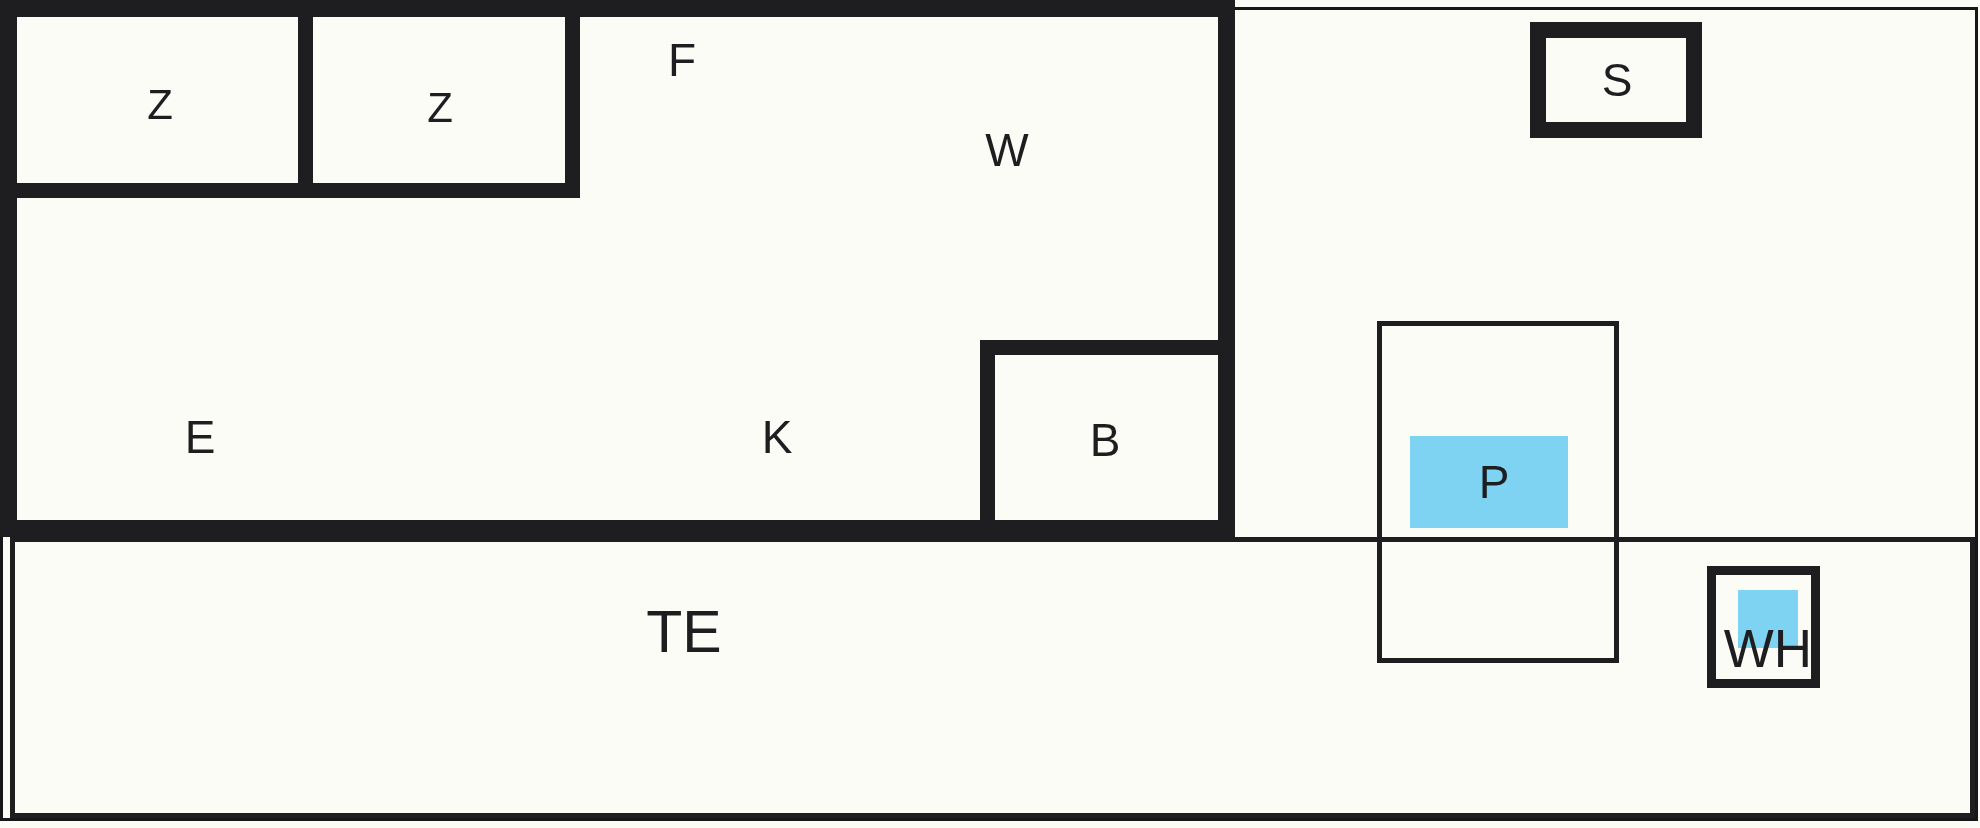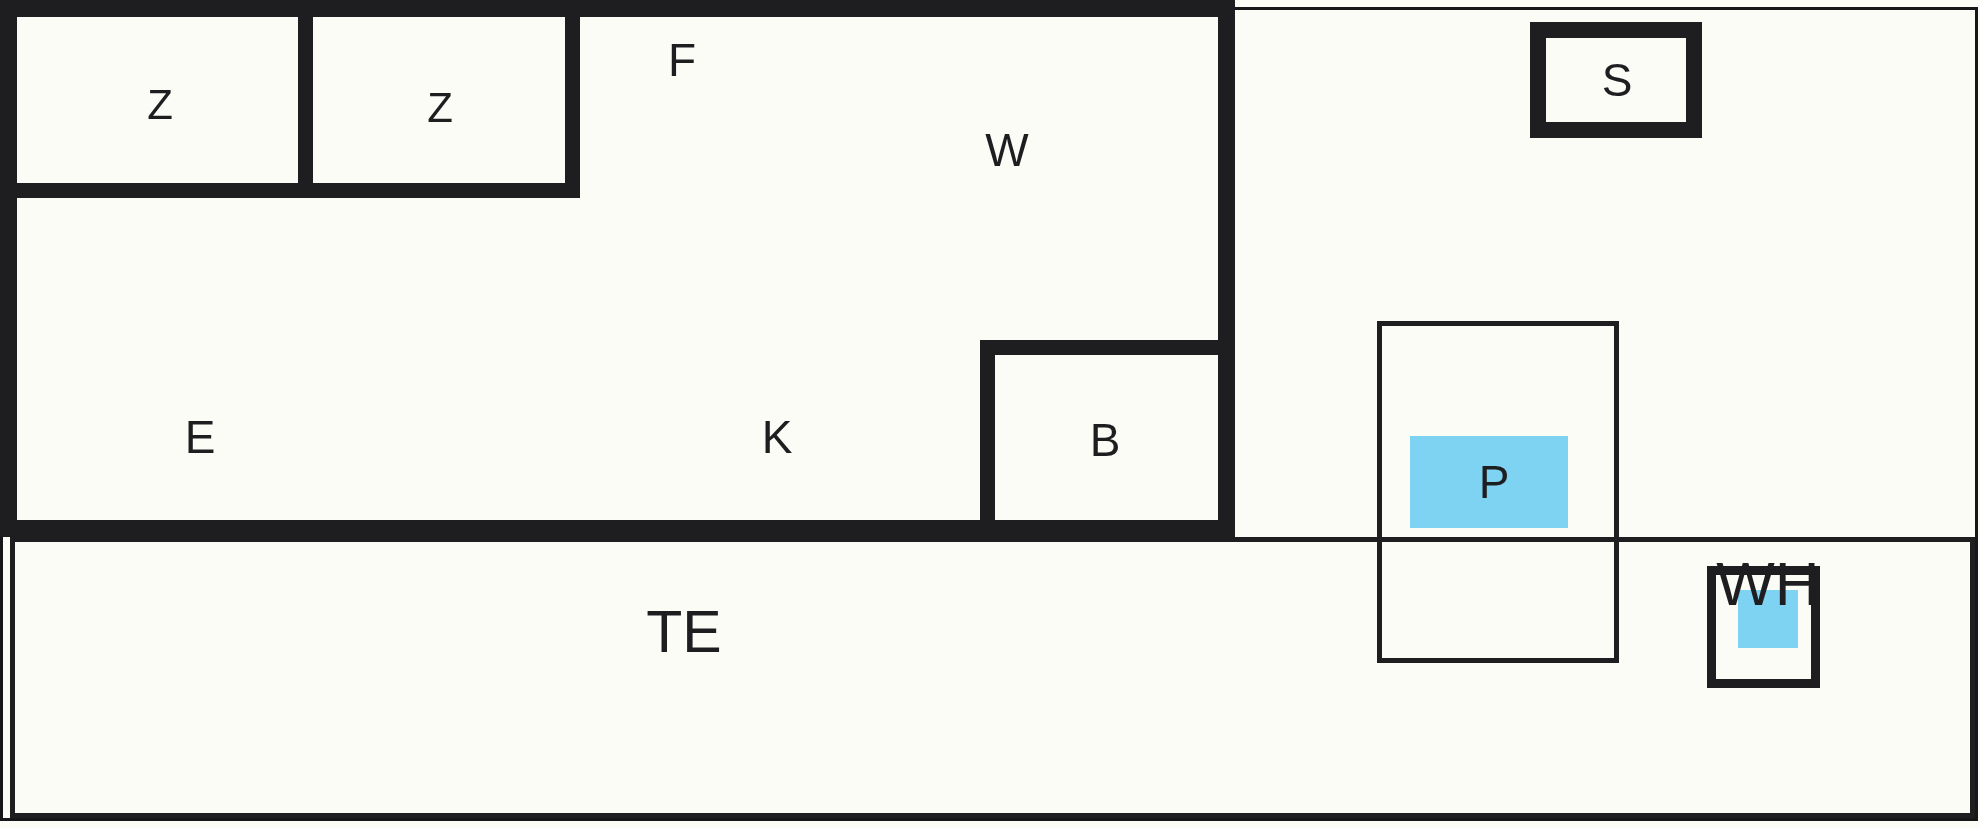--- a/index.html
+++ b/index.html
@@ -87,15 +87,15 @@
 
   <div class="shape heavy-box" style="left:1530px; top:22px; width:172px; height:116px;"></div>
   <div class="room-label" style="left:1617px; top:80px; font-size:46px;">S</div>
 
   <div class="shape thin-outline" style="left:1377px; top:321px; width:242px; height:342px;"></div>
   <div class="fill-blue" style="left:1410px; top:436px; width:158px; height:92px;"></div>
   <div class="room-label" style="left:1494px; top:482px; font-size:46px;">P</div>
 
   <div class="shape medium-outline" style="left:1707px; top:566px; width:113px; height:122px;"></div>
   <div class="fill-blue" style="left:1738px; top:590px; width:60px; height:58px;"></div>
-  <div class="room-label" style="left:1768px; top:584px; font-size:62px;text-align:right;">WH</div>
+  <div class="room-label" style="left:1768px; top:648px; font-size:53px;text-align:right;">WH</div>
 
 </div>
 
 </body></html>

